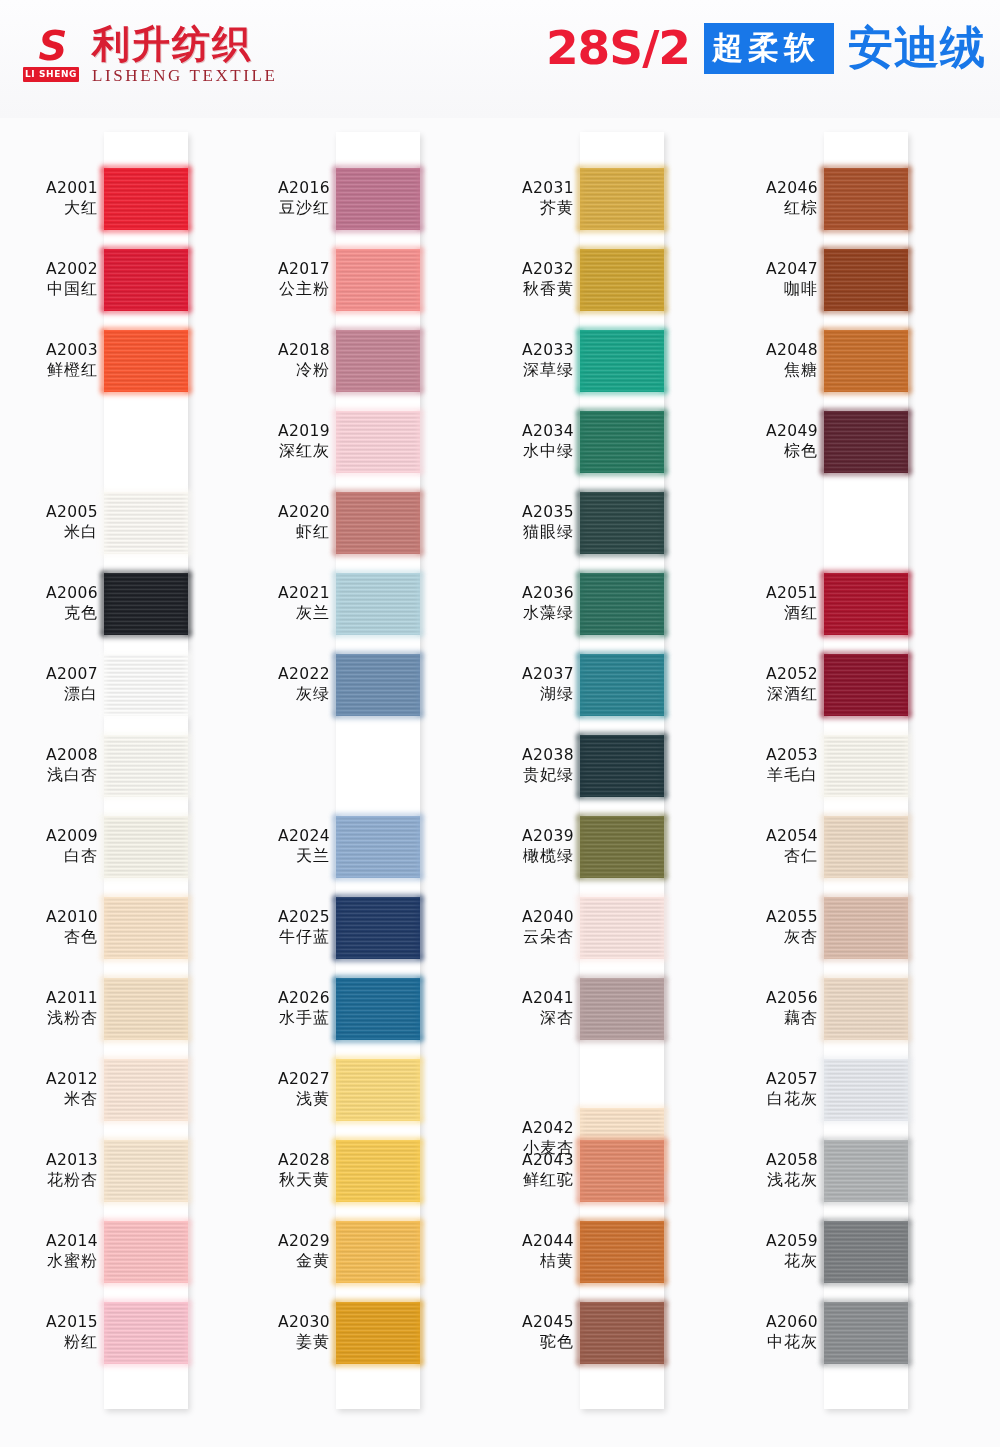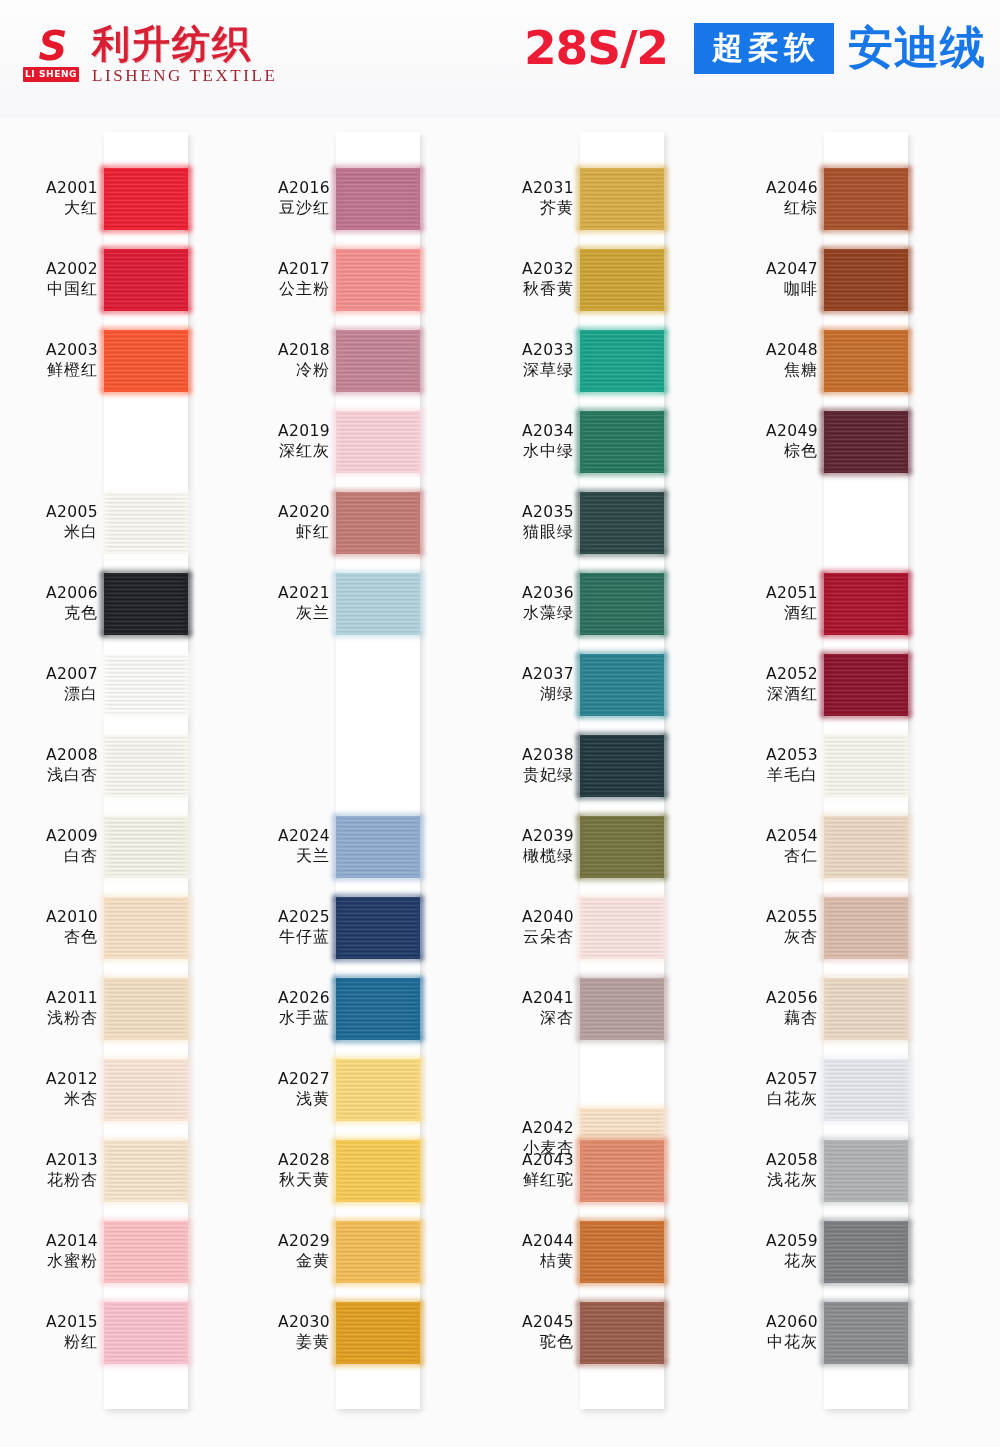--- a/index.html
+++ b/index.html
@@ -52,22 +52,22 @@
     position:absolute;right:14px;top:22px;
     display:flex;align-items:center;gap:14px;
   }
   #yarn-count{
     font-size:47px;font-weight:bold;color:#ec1c35;
     font-family:"DejaVu Sans",sans-serif;letter-spacing:-1px;
     line-height:52px;
   }
   #soft-badge{
     background:#1877e8;color:#fff;font-weight:bold;
-    font-size:31px;line-height:31px;padding:9px 14px 11px 18px;
-    letter-spacing:5px;font-family:"DejaVu Sans",sans-serif;margin-left:12px;
+    font-size:31px;line-height:31px;padding:9px 14px 11px 8px;
+    letter-spacing:5px;font-family:"DejaVu Sans",sans-serif;
   }
   #product-name{
     font-size:45px;font-weight:bold;color:#1877e8;
     font-family:"DejaVu Sans",sans-serif;letter-spacing:1px;
     line-height:50px;
   }
   
   #grid{
     position:absolute;left:0;top:118px;width:1000px;height:1329px;
   }
@@ -409,20 +409,33 @@
             <span class="cn">灰兰</span>
           </div>
           <div class="swatch" title="A2021 灰兰" style="background: rgb(178, 211, 221);">
             <div class="yarn"></div>
             <div class="edgeL" style="background: rgb(178, 211, 221);"></div>
             <div class="edgeR" style="background: rgb(178, 211, 221);"></div>
             <div class="fuzzT" style="background: rgb(178, 211, 221);"></div>
             <div class="fuzzB" style="background: rgb(178, 211, 221);"></div>
           </div>
         </div>
+        <div class="row" style="top: 526px;">
+          <div class="row-label">
+            <span class="code">A2022</span>
+            <span class="cn">灰绿</span>
+          </div>
+          <div class="swatch" title="A2022 灰绿" style="background: rgb(109, 142, 177);">
+            <div class="yarn"></div>
+            <div class="edgeL" style="background: rgb(109, 142, 177);"></div>
+            <div class="edgeR" style="background: rgb(109, 142, 177);"></div>
+            <div class="fuzzT" style="background: rgb(109, 142, 177);"></div>
+            <div class="fuzzB" style="background: rgb(109, 142, 177);"></div>
+          </div>
+        </div>
         <div class="row" style="top: 688px;">
           <div class="row-label">
             <span class="code">A2024</span>
             <span class="cn">天兰</span>
           </div>
           <div class="swatch" title="A2024 天兰" style="background: rgb(144, 174, 209);">
             <div class="yarn"></div>
             <div class="edgeL" style="background: rgb(144, 174, 209);"></div>
             <div class="edgeR" style="background: rgb(144, 174, 209);"></div>
             <div class="fuzzT" style="background: rgb(144, 174, 209);"></div>

